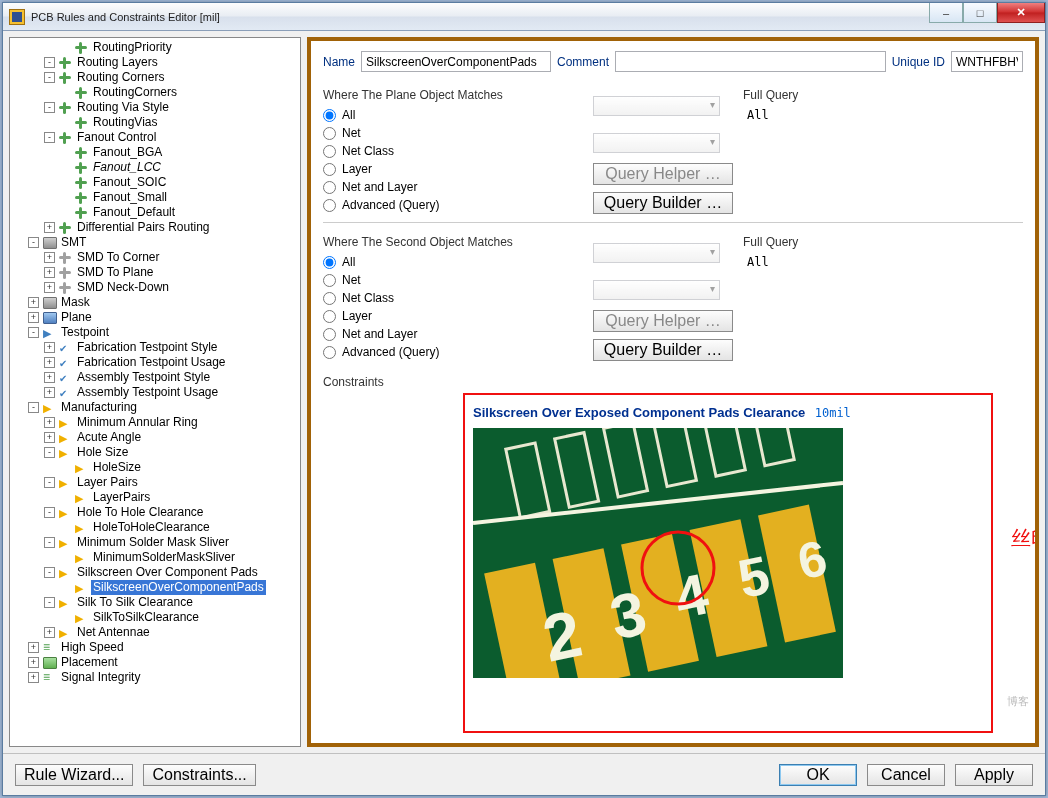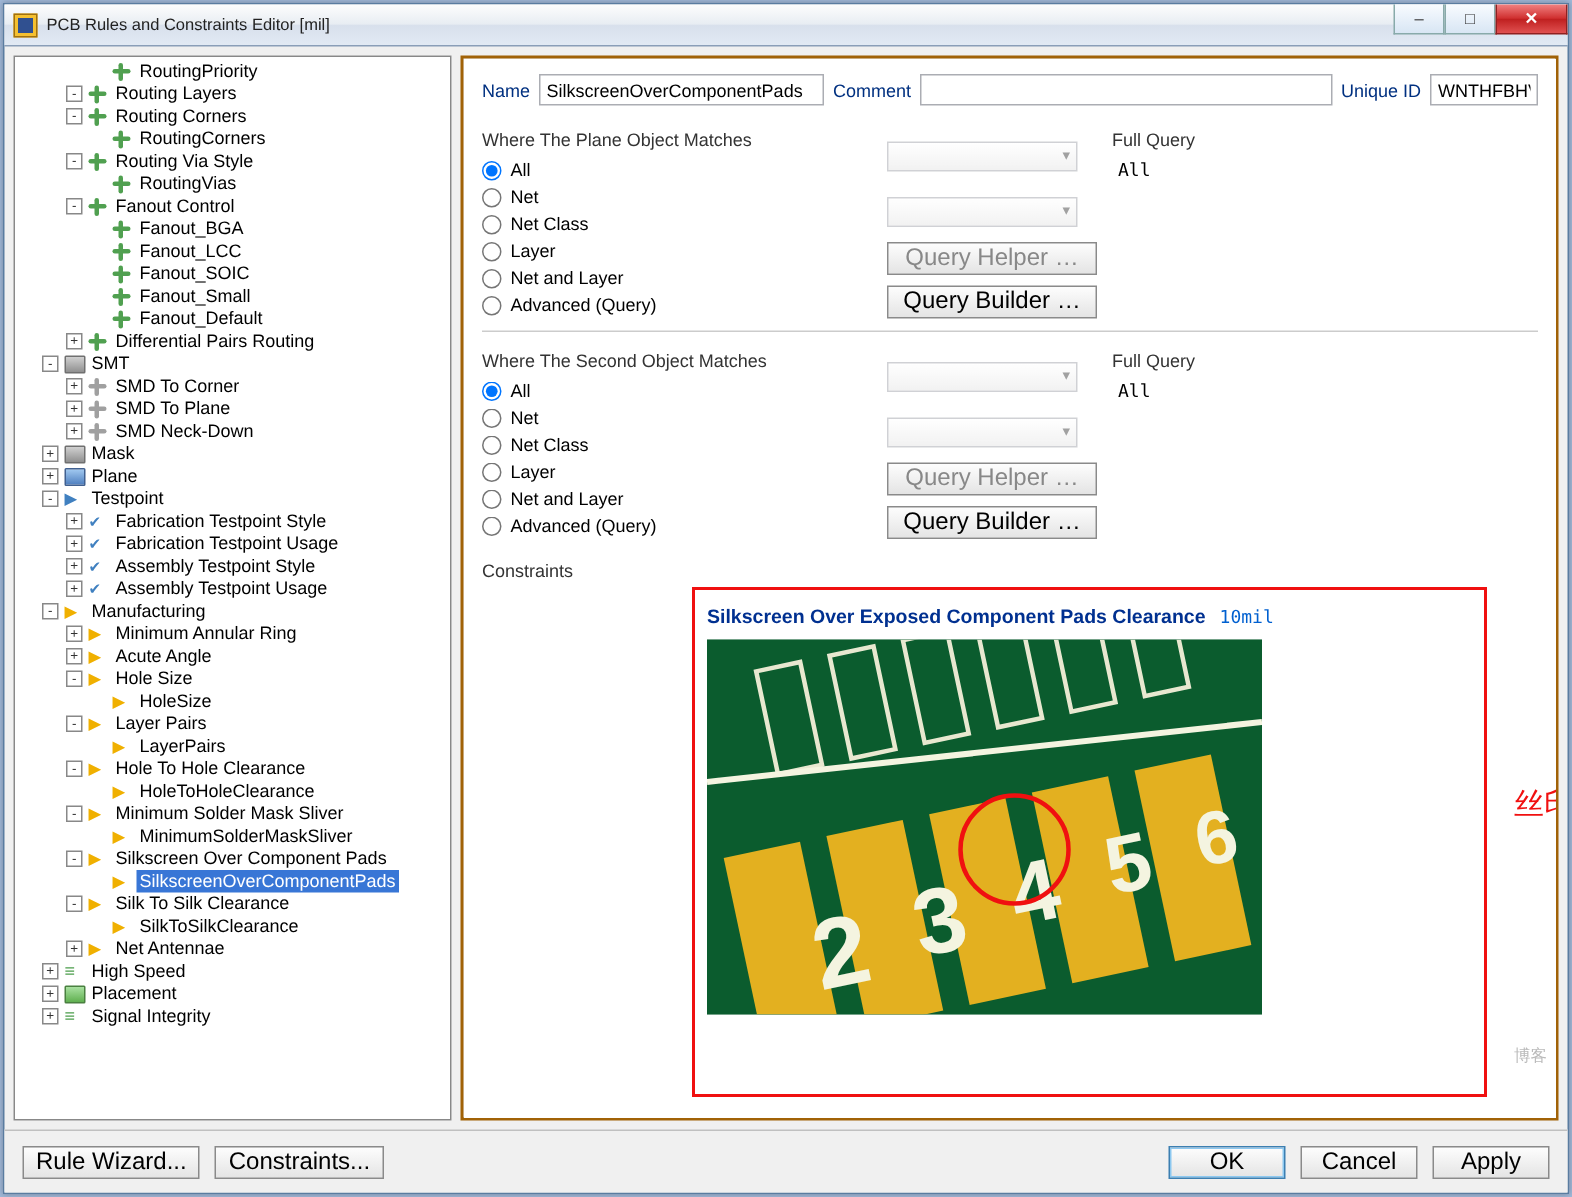--- a/index.html
+++ b/index.html
@@ -15,21 +15,21 @@
 .winbtns { display: flex; height: 100%; }
 .winbtn { width: 34px; height: 20px; margin-top: 0; display:flex; align-items:center; justify-content:center; font-size:11px; color:#333; border:1px solid #8aa; border-top:none; background:linear-gradient(#f8fbff,#d8e6f4); }
 .winbtn.min::before { content:"\2013"; }
 .winbtn.max::before { content:"\25A1"; }
 .winbtn.close { width: 48px; background: linear-gradient(#f08080,#d03030 48%,#c02020 52%,#e05050); border-color:#902020; color:#fff; }
 .winbtn.close::before { content:"\2715"; font-weight:bold; }
 
 
 .body { flex:1; display:flex; padding: 6px; gap: 6px; }
 .treepanel { width: 292px; background:#fff; border:1px solid #888; overflow:auto; font-size:12px; padding: 2px 0; }
-.rightpanel { flex:1; background:#fff; border:2px solid #a16207; padding: 10px 12px 8px; overflow:auto; font-size:12px; position:relative; }
+.rightpanel { flex:1; background:#fff; border:4px solid #a16207; padding: 10px 12px 8px; overflow:auto; font-size:12px; position:relative; }
 
 
 .tree ul { list-style:none; margin:0; padding-left: 14px; }
 .tree > ul { padding-left: 16px; }
 .tree li { white-space:nowrap; line-height: 15px; position:relative; }
 .node { display:flex; align-items:center; height:15px; padding:0 2px; }
 .node .exp { width:11px; height:11px; border:1px solid #888; background:#fff; font-size:9px; line-height:9px; text-align:center; margin-right:4px; color:#333; user-select:none; }
 .node .noexp { width:11px; margin-right:4px; }
 .node .ic { width:14px; height:12px; margin-right:2px; flex:none; }
 .node .lbl { padding:0 2px; }
@@ -156,21 +156,21 @@
                 <span class="lbl">Fanout Control</span>
               </div>
             </li>
             <li style="padding-left: 32px;">
               <div class="node">
                 <span class="noexp"></span>
                 <span class="ic ic-route"></span>
                 <span class="lbl">Fanout_BGA</span>
               </div>
             </li>
-            <li style="padding-left: 32px;">
+            <li style="padding-left: 32px; font-style: italic;">
               <div class="node">
                 <span class="noexp"></span>
                 <span class="ic ic-route"></span>
                 <span class="lbl">Fanout_LCC</span>
               </div>
             </li>
             <li style="padding-left: 32px;">
               <div class="node">
                 <span class="noexp"></span>
                 <span class="ic ic-route"></span>

